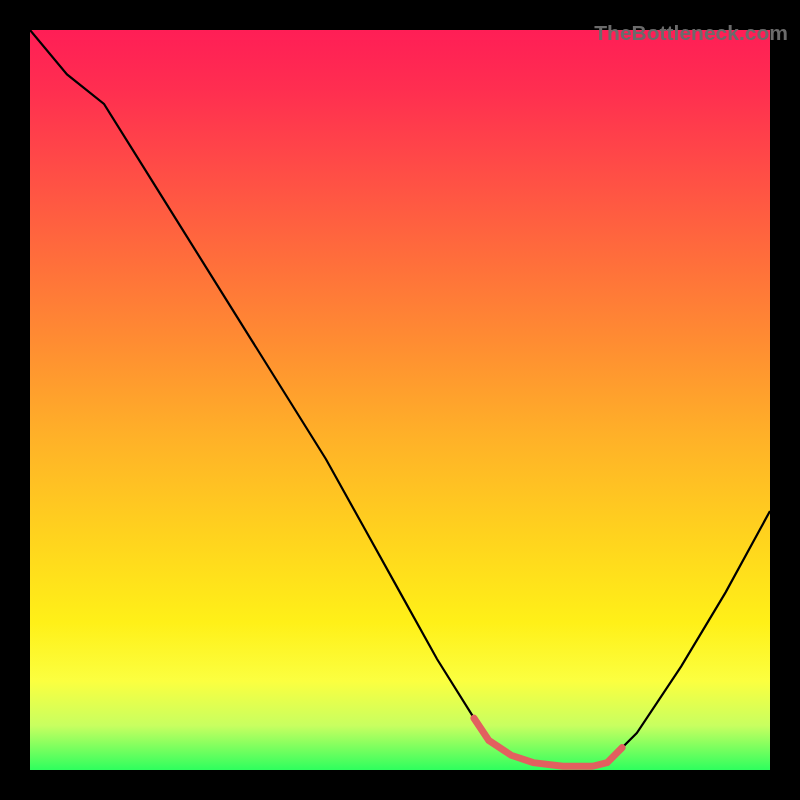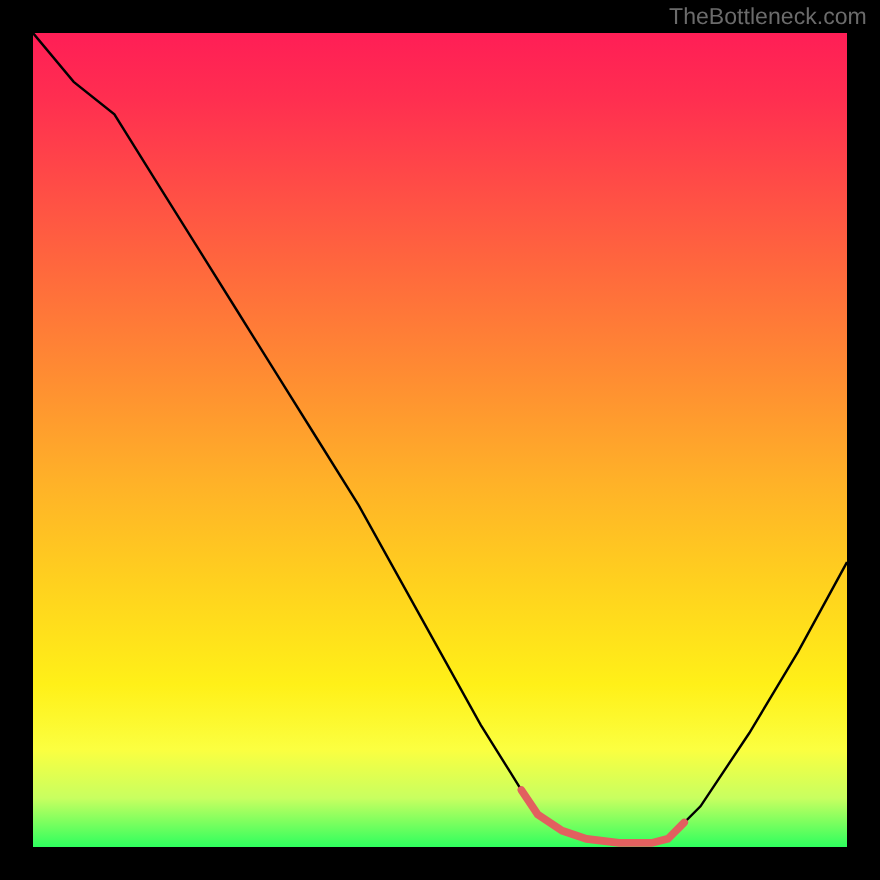--- a/index.html
+++ b/index.html
@@ -5,25 +5,25 @@
   * { margin: 0; padding: 0; box-sizing: border-box; }
   body {
     width: 800px;
     height: 800px;
     background: #000;
     position: relative;
     font-family: Arial, sans-serif;
   }
   .watermark {
     position: absolute;
-    top: 4px;
+    top: 21px;
     right: 12px;
     color: #6b6b6b;
     font-size: 21px;
-    font-weight: 400;
+    font-weight: 700;
     z-index: 10;
   }
   .plot-area {
     position: absolute;
     left: 30px;
     top: 30px;
     width: 740px;
     height: 740px;
     overflow: hidden;
   }

